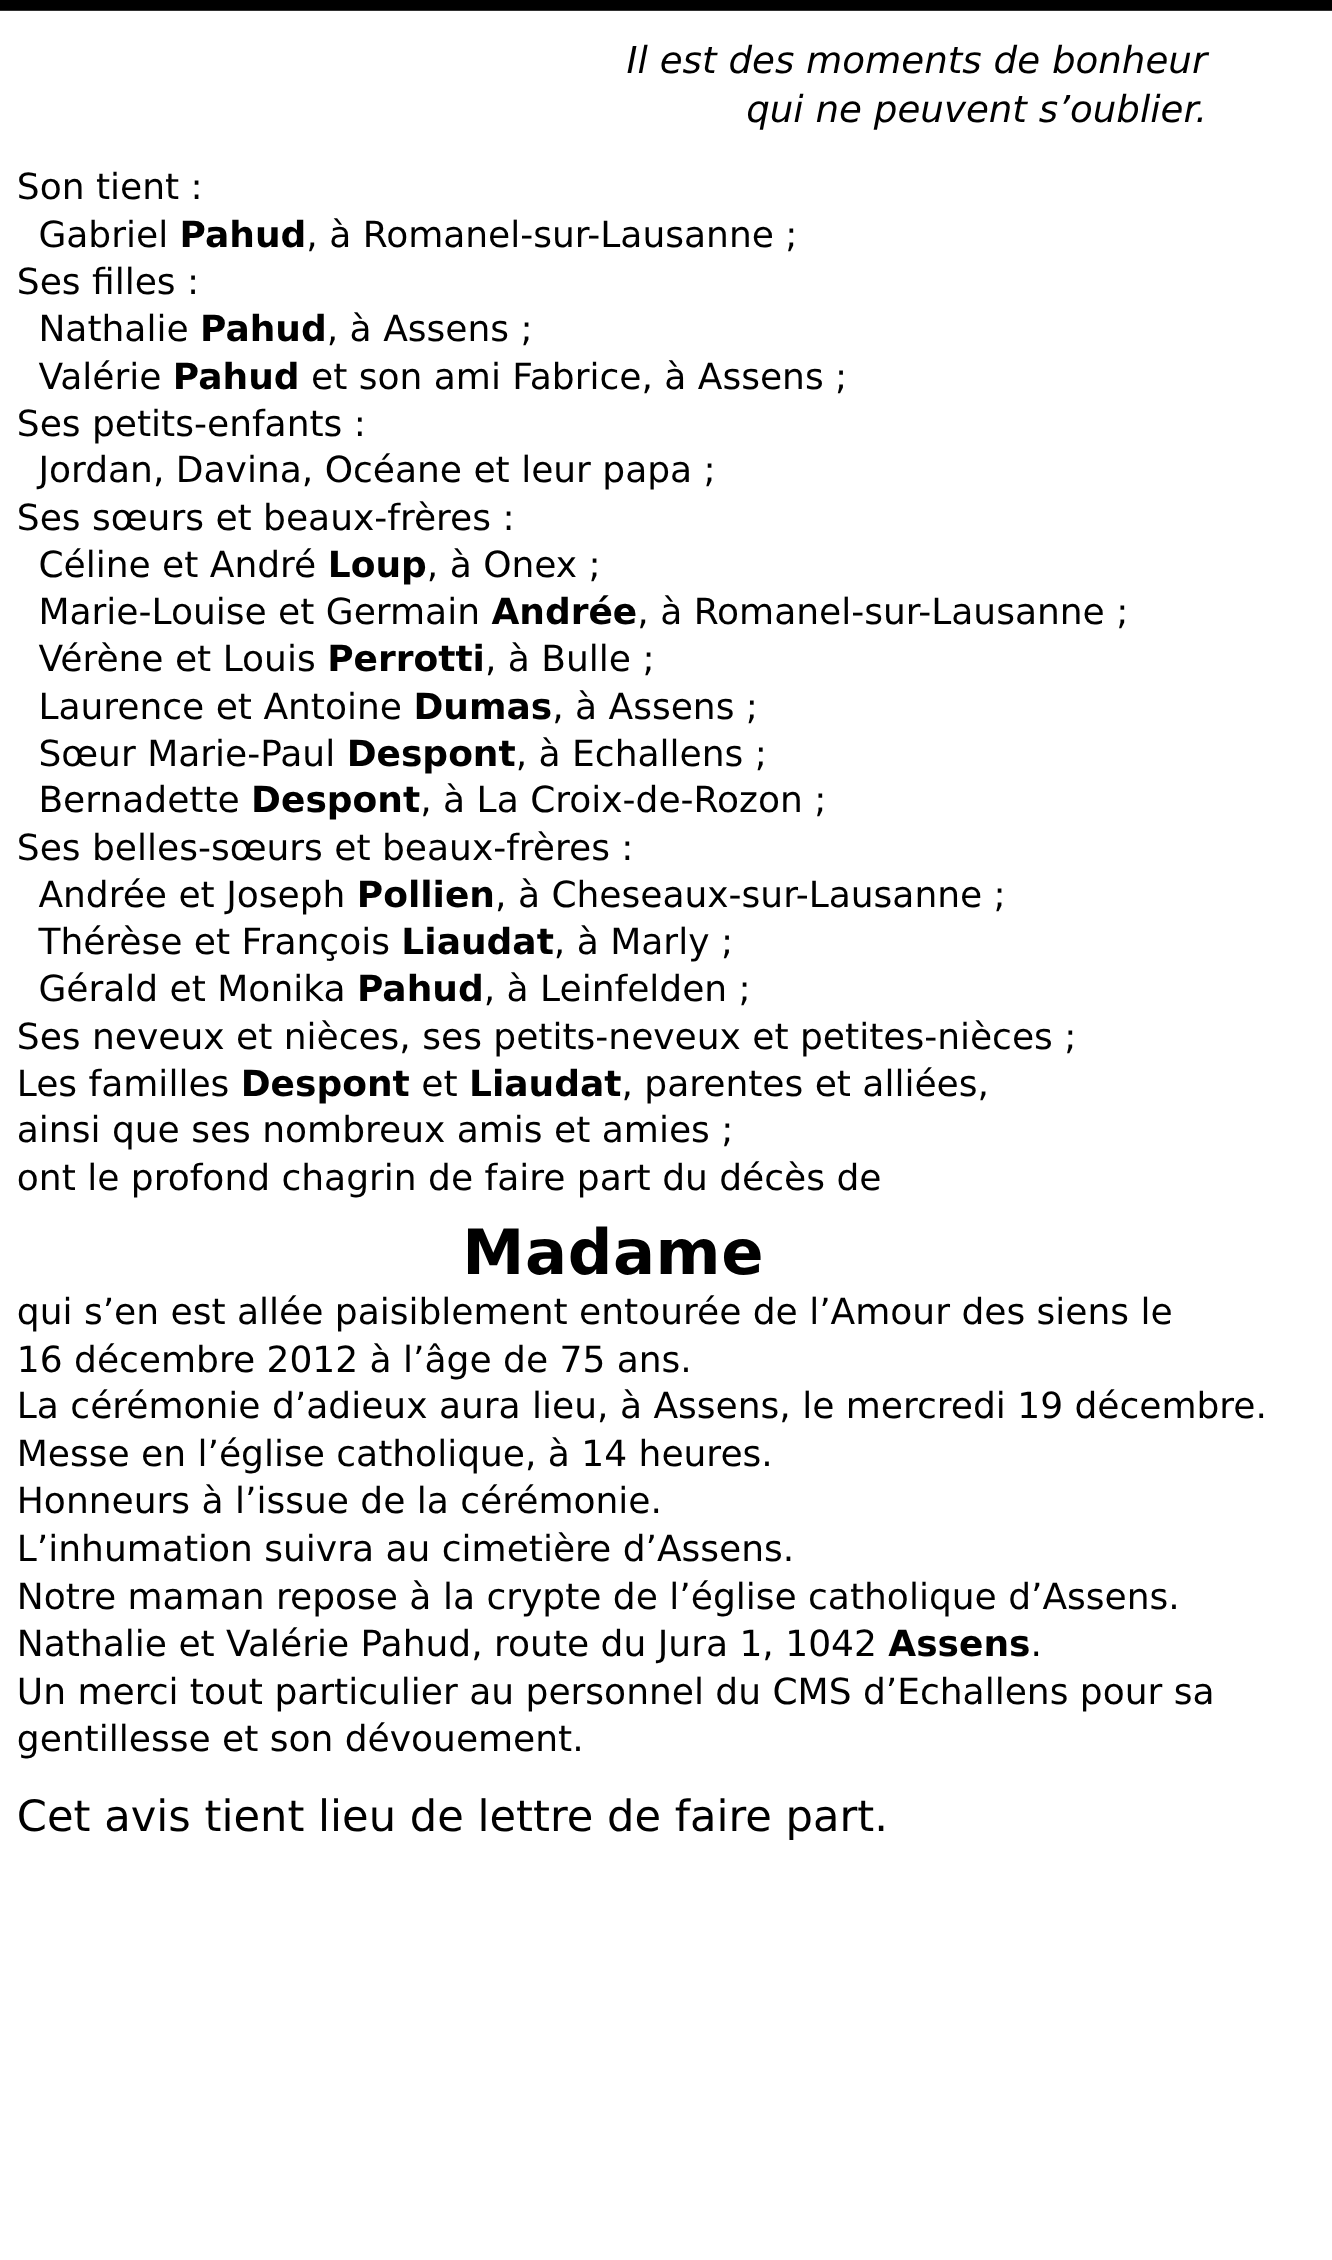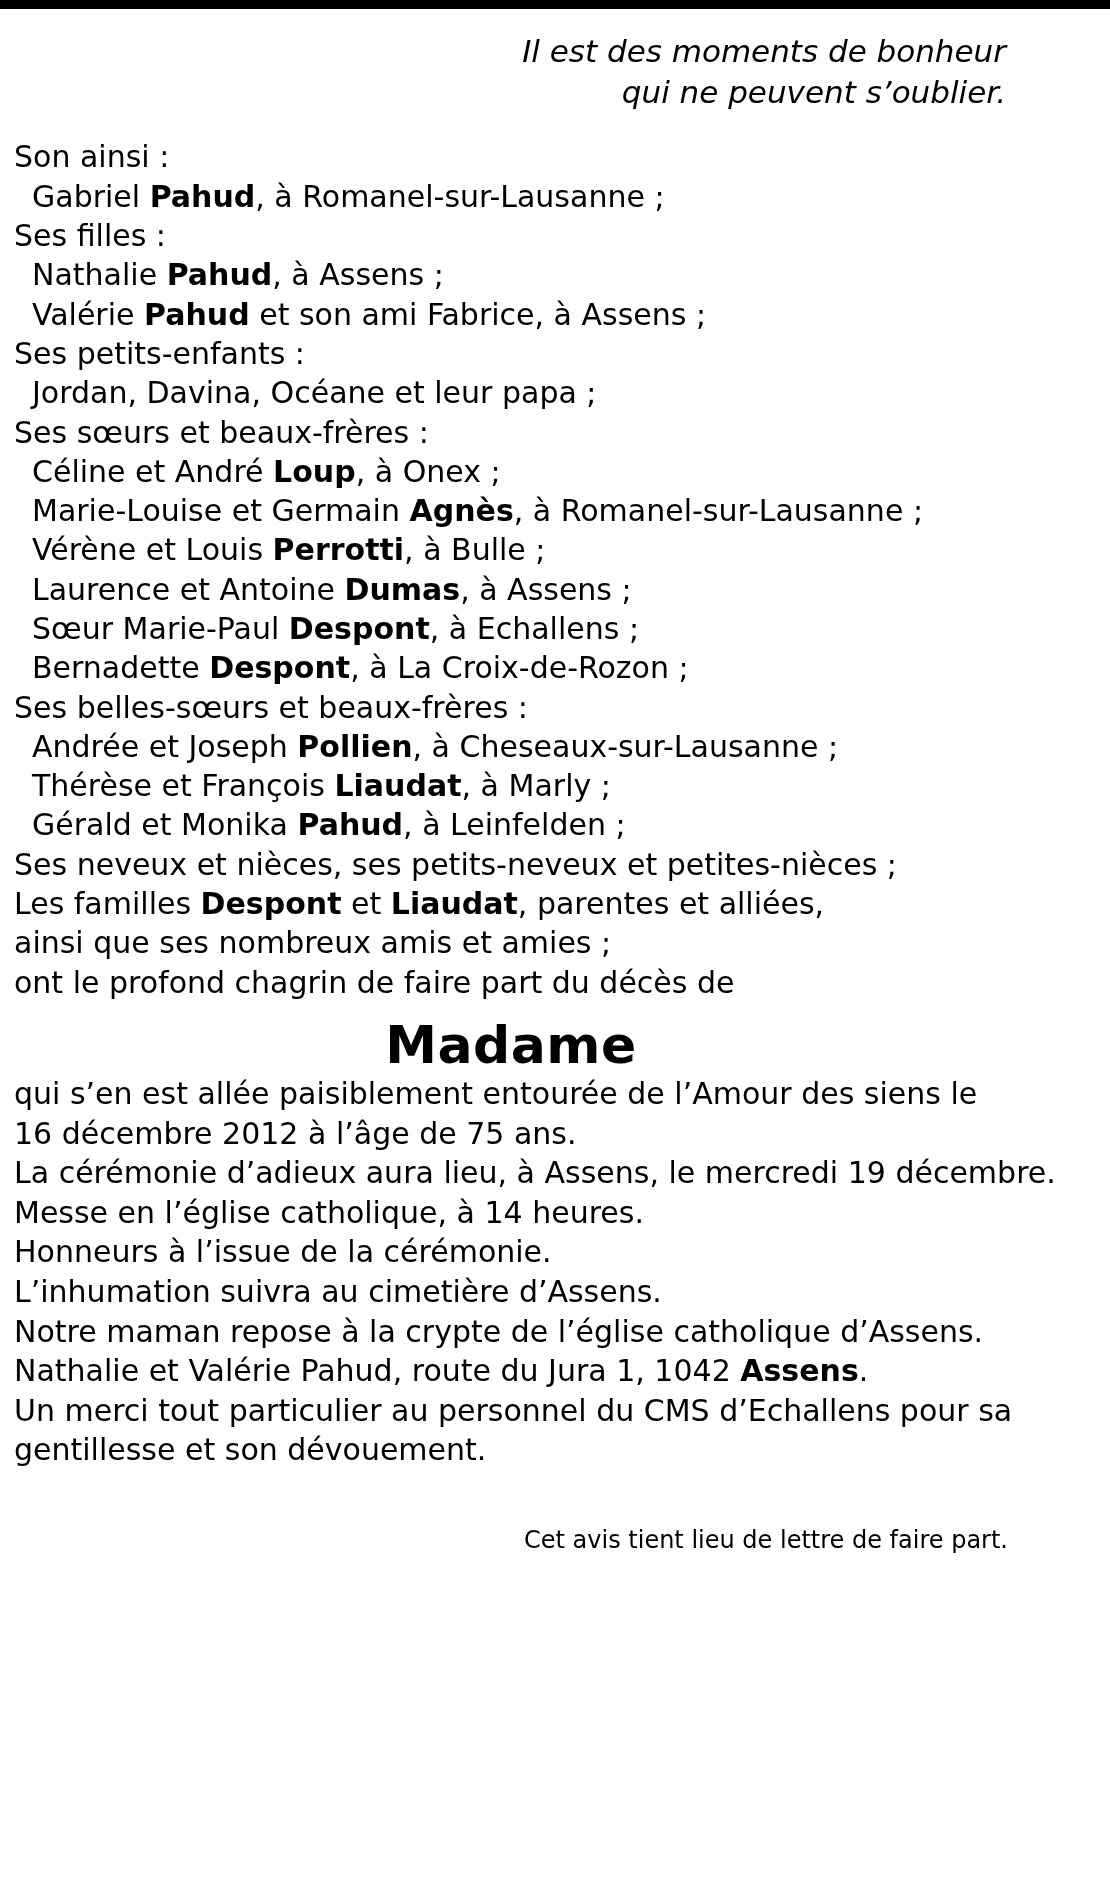--- a/index.html
+++ b/index.html
@@ -75,50 +75,50 @@
   }
   .details {
     margin-top: 1px;
     font-size: 30px;
     line-height: 1.32;
   }
   .details .line {
     white-space: nowrap;
   }
   .footer-note {
-    margin-top: 56px;
-    text-align: right;
-    font-size: 24px;
+    margin-top: 24px;
+    text-align: left;
+    font-size: 36px;
   }
 </style>
 </head>
 <body>
 
 <div class="page">
 
   <div class="top-bar"></div>
 
   <div class="content">
 
     <div class="epigraph">
       <div>Il est des moments de bonheur</div>
       <div>qui ne peuvent s’oublier.</div>
     </div>
 
     <div class="family-block">
-      <div class="line">Son ainsi :</div>
+      <div class="line">Son tient :</div>
       <div class="line indent"><span>Gabriel </span><b>Pahud</b><span>, à Romanel-sur-Lausanne ;</span></div>
       <div class="line">Ses filles :</div>
       <div class="line indent"><span>Nathalie </span><b>Pahud</b><span>, à Assens ;</span></div>
       <div class="line indent"><span>Valérie </span><b>Pahud</b><span> et son ami Fabrice, à Assens ;</span></div>
       <div class="line">Ses petits-enfants :</div>
       <div class="line indent">Jordan, Davina, Océane et leur papa ;</div>
       <div class="line">Ses sœurs et beaux-frères :</div>
       <div class="line indent"><span>Céline et André </span><b>Loup</b><span>, à Onex ;</span></div>
-      <div class="line indent"><span>Marie-Louise et Germain </span><b>Agnès</b><span>, à Romanel-sur-Lausanne ;</span></div>
+      <div class="line indent"><span>Marie-Louise et Germain </span><b>Andrée</b><span>, à Romanel-sur-Lausanne ;</span></div>
       <div class="line indent"><span>Vérène et Louis </span><b>Perrotti</b><span>, à Bulle ;</span></div>
       <div class="line indent"><span>Laurence et Antoine </span><b>Dumas</b><span>, à Assens ;</span></div>
       <div class="line indent"><span>Sœur Marie-Paul </span><b>Despont</b><span>, à Echallens ;</span></div>
       <div class="line indent"><span>Bernadette </span><b>Despont</b><span>, à La Croix-de-Rozon ;</span></div>
       <div class="line">Ses belles-sœurs et beaux-frères :</div>
       <div class="line indent"><span>Andrée et Joseph </span><b>Pollien</b><span>, à Cheseaux-sur-Lausanne ;</span></div>
       <div class="line indent"><span>Thérèse et François </span><b>Liaudat</b><span>, à Marly ;</span></div>
       <div class="line indent"><span>Gérald et Monika </span><b>Pahud</b><span>, à Leinfelden ;</span></div>
       <div class="line">Ses neveux et nièces, ses petits-neveux et petites-nièces ;</div>
       <div class="line"><span>Les familles </span><b>Despont</b><span> et </span><b>Liaudat</b><span>, parentes et alliées,</span></div>

